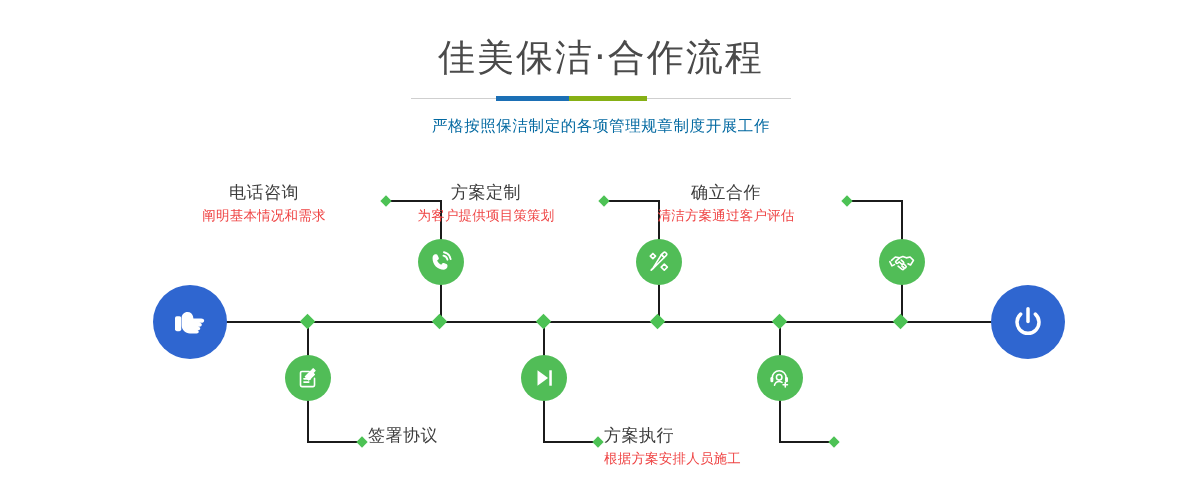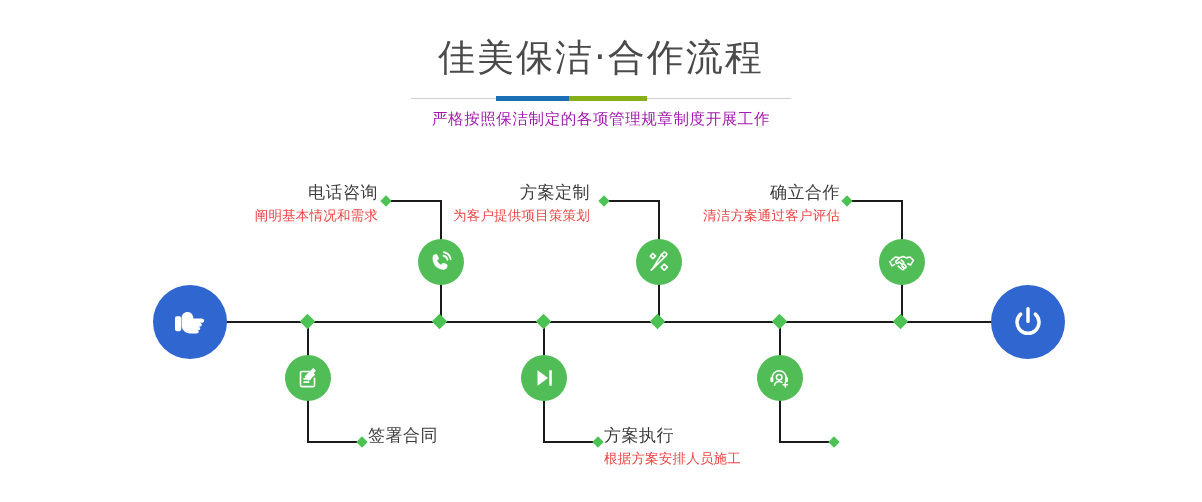--- a/index.html
+++ b/index.html
@@ -62,23 +62,23 @@
   }
   .divider-green {
     position: absolute;
     left: 158px;
     top: 3px;
     width: 78px;
     height: 5px;
     background: #86b015;
   }
   .subtitle {
-    margin: 4px 0 0 0;
+    margin: 11px 0 0 0;
     font-size: 15.5px;
-    color: #a21caf;
+    color: #0369a1;
     letter-spacing: 0.6px;
     font-weight: 400;
     white-space: nowrap;
   }
 
   
   .axis {
     position: absolute;
     left: 160px;
     top: 321px;
@@ -157,21 +157,21 @@
     line-height: 20px;
     letter-spacing: 0.5px;
   }
   .lbl .d {
     font-size: 13.5px;
     color: #ef4444;
     line-height: 20px;
     letter-spacing: 0.2px;
     margin-top: 3px;
   }
-  .lbl.top { text-align: right; }
+  .lbl.top { text-align: center; }
   .lbl.bot { text-align: left; }
 
   svg { display: block; }
 </style>
 </head>
 <body>
 
 <div id="root">
 
   <div class="header">
@@ -231,38 +231,38 @@
       <svg width="26" height="26" viewBox="0 0 32 32" fill="none" stroke="#ffffff" stroke-width="2" stroke-linecap="round" stroke-linejoin="round" aria-hidden="true">
         <path d="M24 16.5V25a1.6 1.6 0 0 1-1.6 1.6H8.4A1.6 1.6 0 0 1 6.8 25V9.6A1.6 1.6 0 0 1 8.4 8h9"></path>
         <line x1="11" y1="17" x2="19" y2="17"></line>
         <line x1="11" y1="21" x2="17" y2="21"></line>
         <path d="M19.6 7.4l4.3 4.3-7 7-4.3-4.3z" fill="#ffffff" stroke="#ffffff" stroke-width="1.4"></path>
         <path d="M22.4 4.6l2.4 2.4-2 2-2.4-2.4z" fill="#ffffff" stroke="#ffffff" stroke-width="1.4"></path>
       </svg>
     </span>
   </div>
   <div class="lbl bot" style="left:368px; top:425px;">
-    <div class="t">签署合同</div>
+    <div class="t">签署协议</div>
   </div>
 
   <div class="vline" style="left:658px; top:200px; height:122px;"></div>
   <div class="hline" style="left:604px; top:200px; width:55px;"></div>
   <div class="diamond" style="left:652px; top:316px;"></div>
   <div class="diamond-sm" style="left:600px; top:197px;"></div>
   <div class="step-circle" style="left:636px; top:239px;">
     <span>
       <svg width="26" height="26" viewBox="0 0 32 32" fill="none" stroke="#ffffff" stroke-width="2" stroke-linecap="round" stroke-linejoin="round" aria-hidden="true">
         <path d="M9 23l-2.6 3 3-2.6 13-13-3.4-3.4z"></path>
         <path d="M19 7l3.4 3.4 2.6-2.6a1.8 1.8 0 0 0 0-2.5l-.9-.9a1.8 1.8 0 0 0-2.5 0z"></path>
         <path d="M22.5 18.5l3.8 3.8-3.8 3.8-3.8-3.8z"></path>
         <path d="M6.5 6.5l3.2 3.2-3.2 3.2-3.2-3.2z" transform="translate(2 -1)"></path>
       </svg>
     </span>
   </div>
-  <div class="lbl top" style="left:364px; top:182px; width:226px;">
+  <div class="lbl top" style="left:373px; top:182px; width:226px;">
     <div class="t">方案定制</div>
     <div class="d">为客户提供项目策策划</div>
   </div>
 
   <div class="vline" style="left:543px; top:322px; height:120px;"></div>
   <div class="hline" style="left:543px; top:441px; width:55px;"></div>
   <div class="diamond" style="left:538px; top:316px;"></div>
   <div class="diamond-sm" style="left:594px; top:438px;"></div>
   <div class="step-circle" style="left:521px; top:355px;">
     <span>

